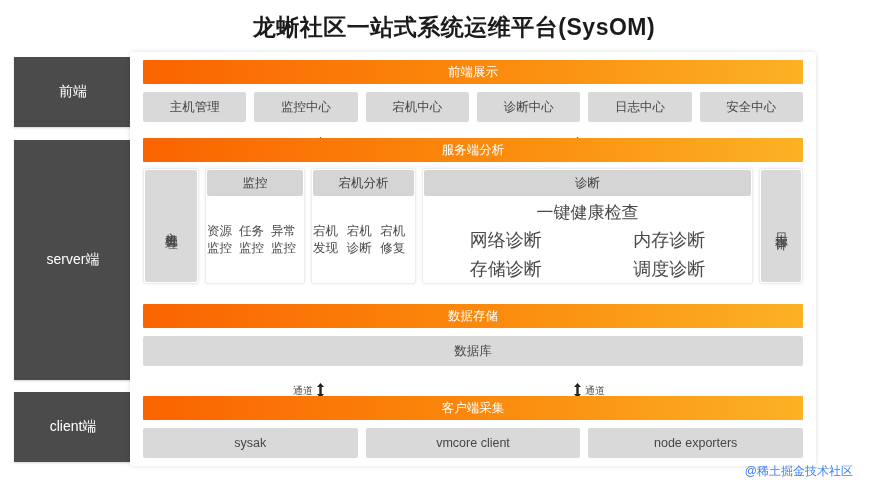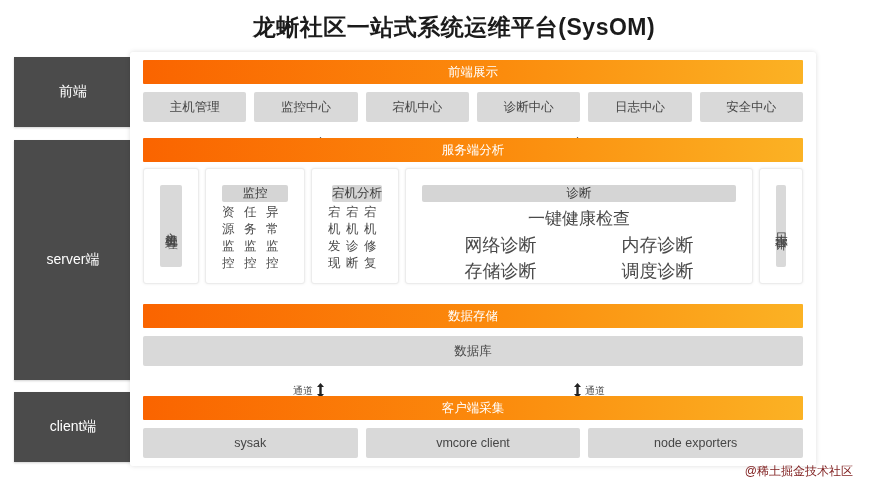--- a/index.html
+++ b/index.html
@@ -119,26 +119,26 @@
     gap: 6px;
   }
   .sv-card {
     background: #ffffff;
     border: 1px solid #ececec;
     border-radius: 3px;
     box-shadow: 0 0 3px rgba(0,0,0,.08);
     display: flex;
     flex-direction: column;
     align-items: stretch;
-    padding: 16px;
+    padding: 1px;
     box-sizing: border-box;
   }
   .card-host { width: 56px; }
   .card-mon  { width: 100px; }
-  .card-crash{ width: 88px; align-items: flex-end; }
+  .card-crash{ width: 105px; }
   .card-diag { flex: 1; }
   .card-sec  { width: 100px; }
   .card-log  { width: 44px; }
 
   .vchip {
     flex: 1;
     background: #d9d9d9;
     color: #464646;
     font-size: 12.5px;
     border-radius: 2px;
@@ -203,21 +203,21 @@
     display: flex;
     gap: 8px;
   }
   .cl-row .chip { flex: 1; }
 
   
   .watermark {
     position: absolute;
     right: 16px; bottom: 6px;
     font-size: 12px;
-    color: #7f1d1d;
+    color: #3b82f6;
     margin-left: 29px;
   }
 </style>
 </head>
 <body>
 
 <div class="title">龙蜥社区一站式系统运维平台(SysOM)</div>
 
 <div class="sidebar">
   <div class="side-box side-frontend">

